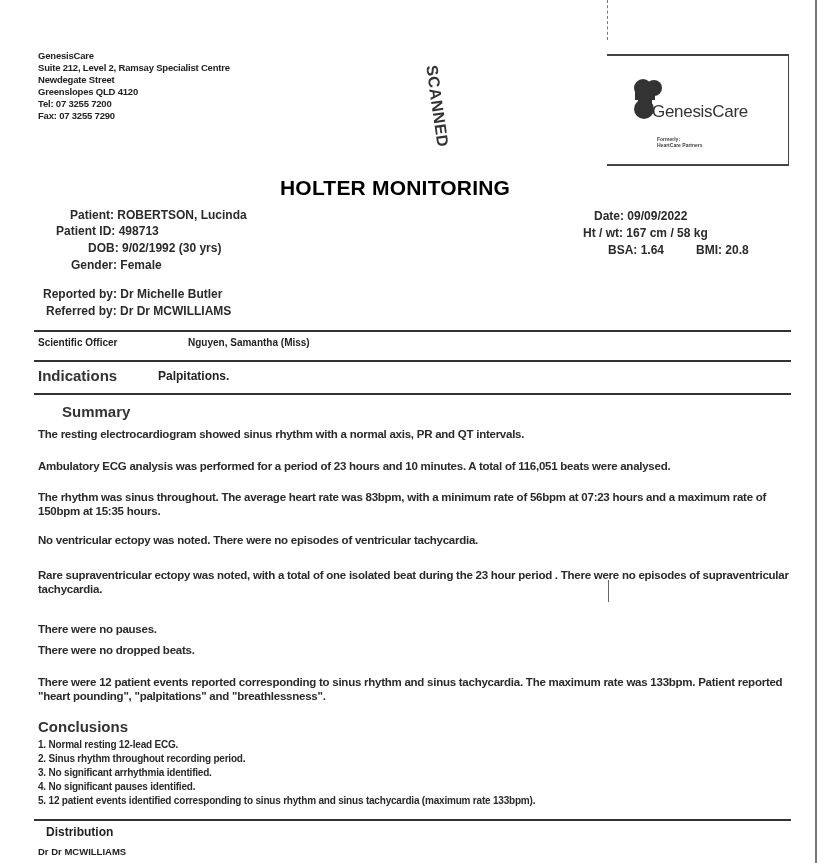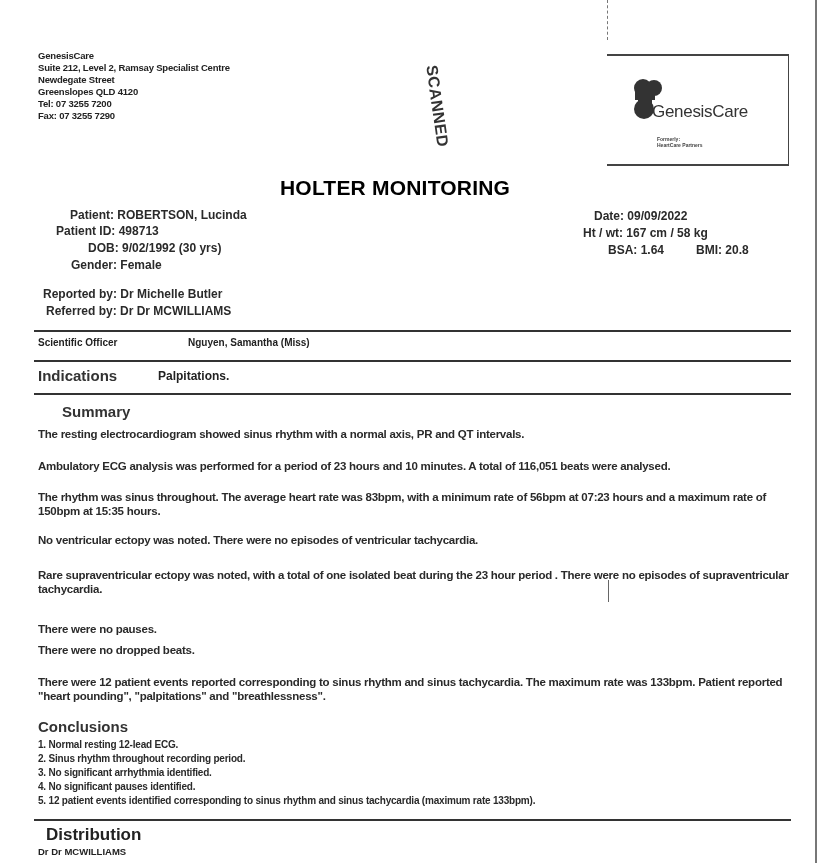--- a/index.html
+++ b/index.html
@@ -44,21 +44,21 @@
 
   .ind-label { left: 38px; top: 367px; font-size: 15px; font-weight: bold; color: #333; }
   .ind-value { left: 158px; top: 369px; font-size: 12px; font-weight: bold; }
 
   .section-heading { position: absolute; left: 38px; font-size: 15px; font-weight: bold; color: #333; }
 
   .para { position: absolute; left: 38px; width: 760px; font-size: 11.5px; line-height: 14px; font-weight: bold; color: #2a2a2a; letter-spacing: -0.25px; }
 
   .conclusion-item { position: absolute; left: 38px; font-size: 10px; font-weight: bold; color: #2a2a2a; white-space: nowrap; letter-spacing: -0.2px; }
 
-  .dist-label { left: 38px; top: 825px; font-size: 17px; font-weight: bold; padding-left: 8px; }
+  .dist-label { left: 38px; top: 825px; font-size: 12px; font-weight: bold; padding-left: 8px; }
   .dist-value { left: 38px; top: 846px; font-size: 9.5px; font-weight: bold; }
 </style>
 </head>
 <body>
 
 <div class="scan-line-v-right"></div>
 <div class="scan-line-v-left"></div>
 <div class="scan-dot" style="left:608px;top:580px;height:22px;"></div>
 
 <div class="abs clinic-address">

